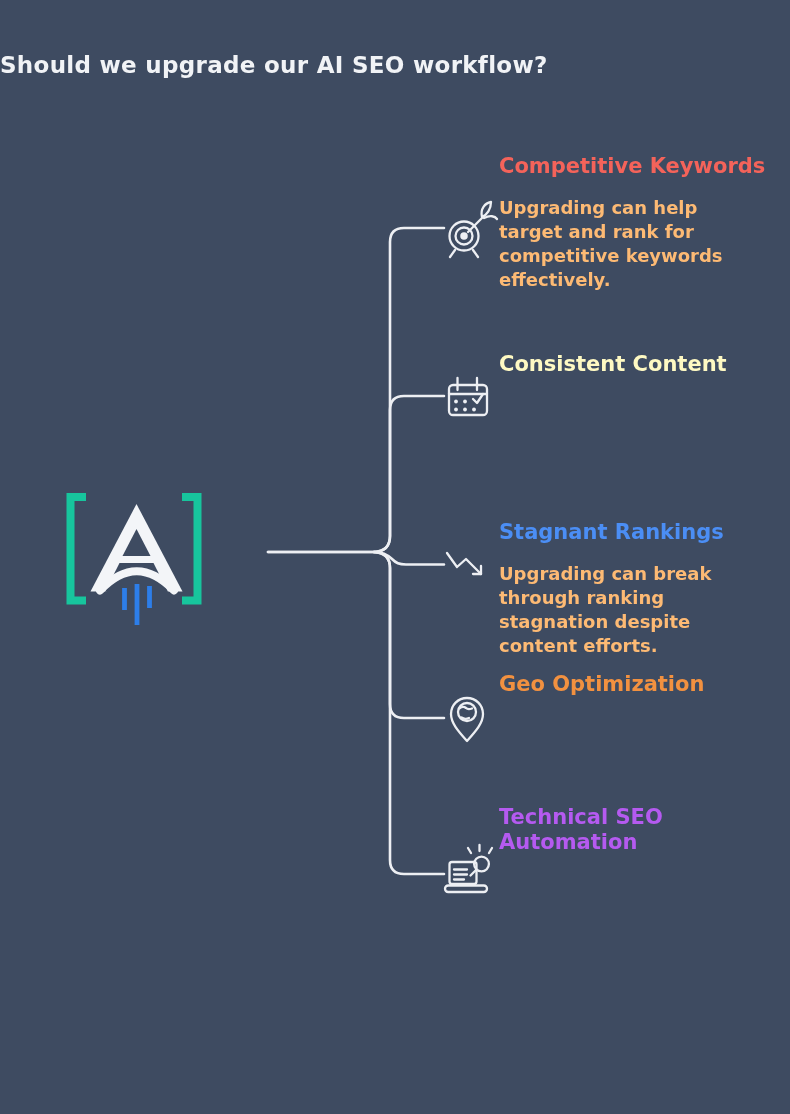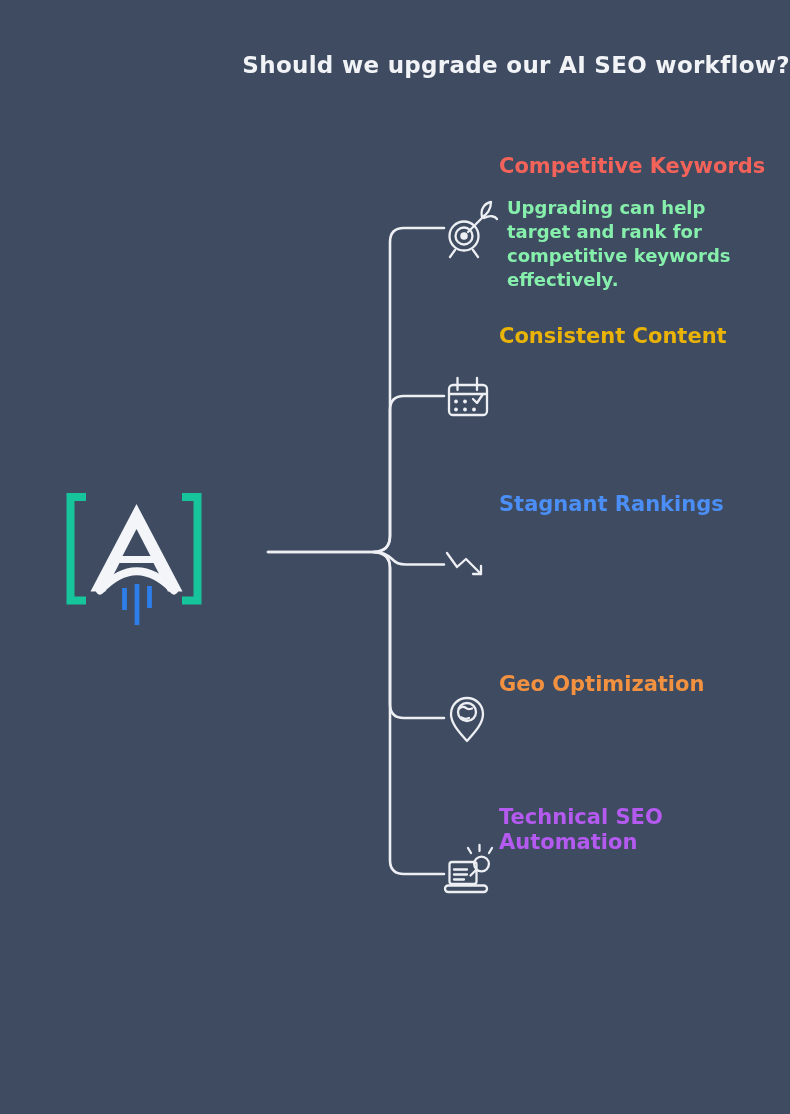--- a/index.html
+++ b/index.html
@@ -5,40 +5,40 @@
   html,body{margin:0;padding:0;}
   .canvas{
     position:relative;
     width:790px;height:1114px;
     background:#3e4b61;
     overflow:hidden;
     font-family:"DejaVu Sans","Liberation Sans",sans-serif;
   }
   .title{
     position:absolute;left:0;right:0;top:51px;
-    text-align:right;
+    text-align:left;
     font-size:23px;line-height:28px;font-weight:bold;
     letter-spacing:.3px;
     color:#f1f3f6;
   }
   .diagram-svg{
     position:absolute;left:0;top:0;width:790px;height:1114px;
   }
   .branch-block{
     position:absolute;left:499px;width:285px;
   }
   .branch-heading{
     margin:0 0 17px 0;
     font-size:21px;line-height:25px;font-weight:bold;
     white-space:pre-line;
   }
   .branch-body{
-    margin:8px;
+    margin:0;
     font-size:18px;line-height:24px;font-weight:bold;
-    color:#86efac;
+    color:#fdba74;
     white-space:pre-line;
   }
   .pos-b1{top:154px}.pos-b2{top:324px}.pos-b3{top:492px}.pos-b4{top:672px}.pos-b5{top:805px}
 </style>
 </head>
 <body>
 
 <div class="canvas" style="background: rgb(62, 75, 97);">
 
   <div class="title" style="color: rgb(241, 243, 246);">Should we upgrade our AI SEO workflow?</div>
@@ -128,25 +128,29 @@
 
   <div class="branch-block pos-b1">
     <h3 class="branch-heading" style="color: rgb(244, 99, 90);">Competitive Keywords</h3>
     <p class="branch-body">Upgrading can help
 target and rank for
 competitive keywords
 effectively.</p>
   </div>
 
   <div class="branch-block pos-b2">
-    <h3 class="branch-heading" style="color: #eab308;">Consistent Content</h3>
+    <h3 class="branch-heading" style="color: #fef9c3; margin-top: 28px;">Consistent Content</h3>
   </div>
 
   <div class="branch-block pos-b3">
-    <h3 class="branch-heading" style="color: rgb(75, 142, 245);">Stagnant Rankings</h3>
+    <h3 class="branch-heading" style="color: rgb(75, 142, 245); margin-top: 28px;">Stagnant Rankings</h3>
+    <p class="branch-body">Upgrading can break
+through ranking
+stagnation despite
+content efforts.</p>
   </div>
 
   <div class="branch-block pos-b4">
     <h3 class="branch-heading" style="color: rgb(242, 145, 64);">Geo Optimization</h3>
   </div>
 
   <div class="branch-block pos-b5">
     <h3 class="branch-heading" style="color: rgb(181, 90, 240);">Technical SEO
 Automation</h3>
   </div>

